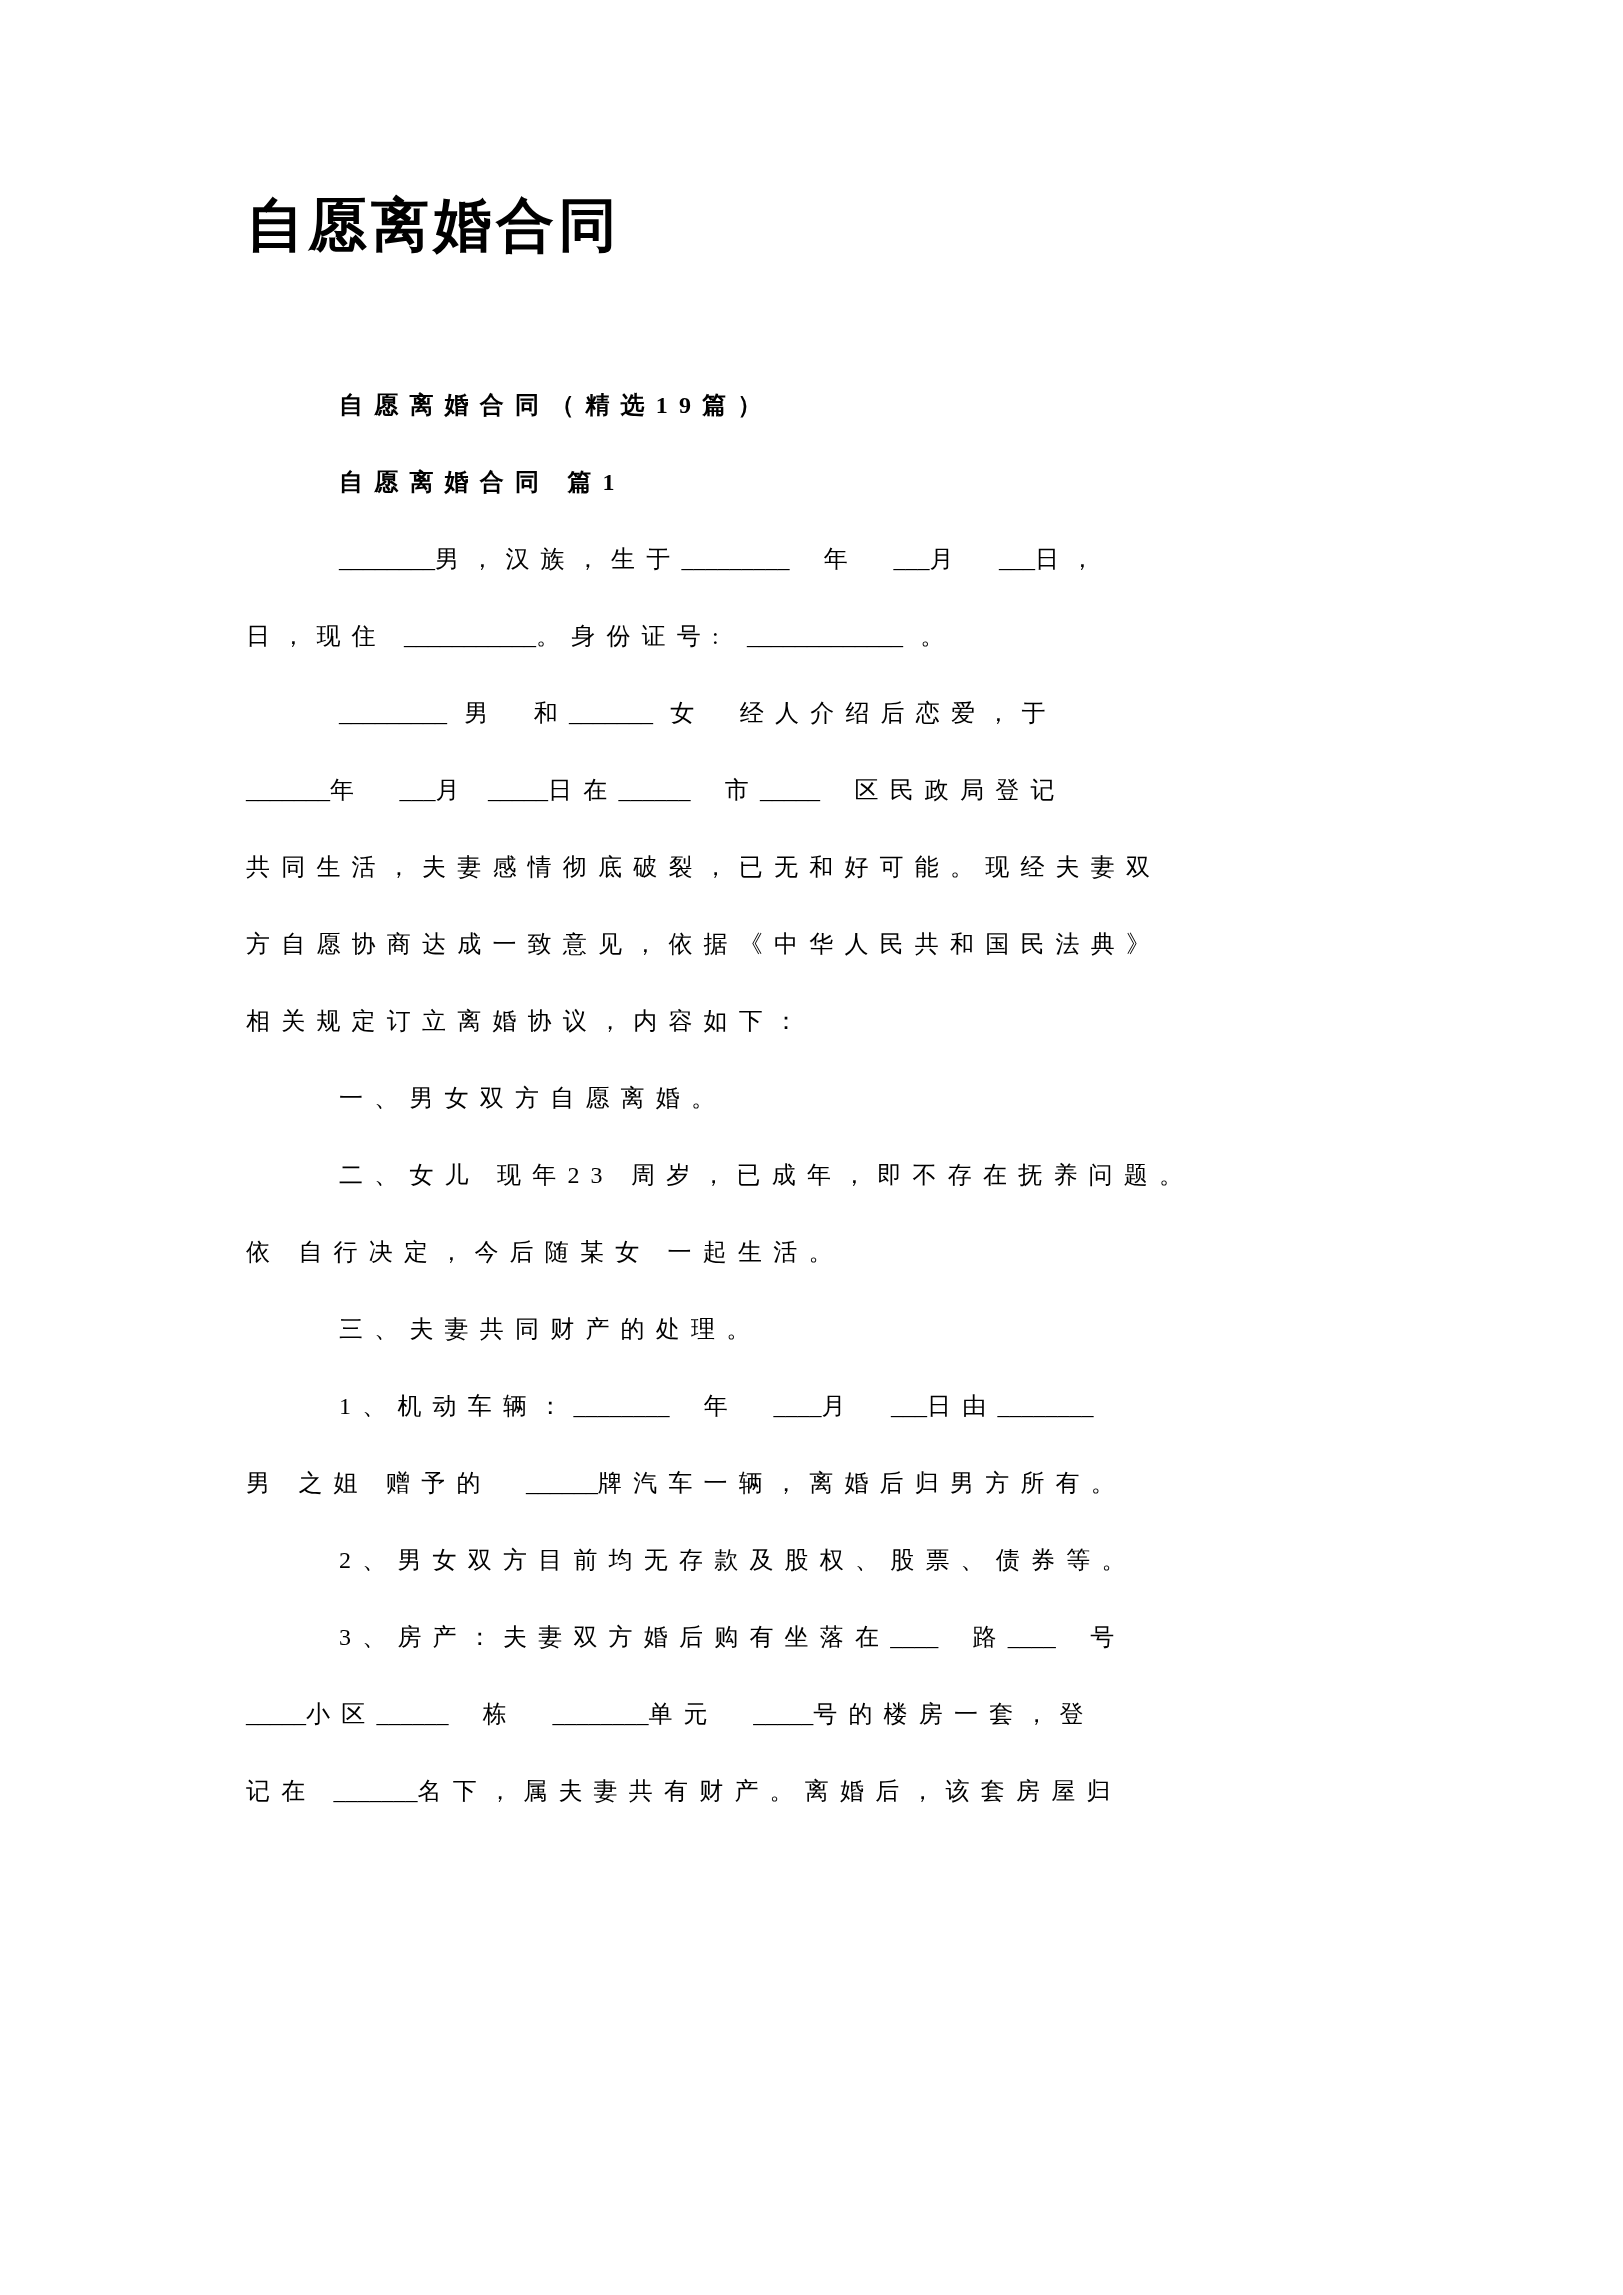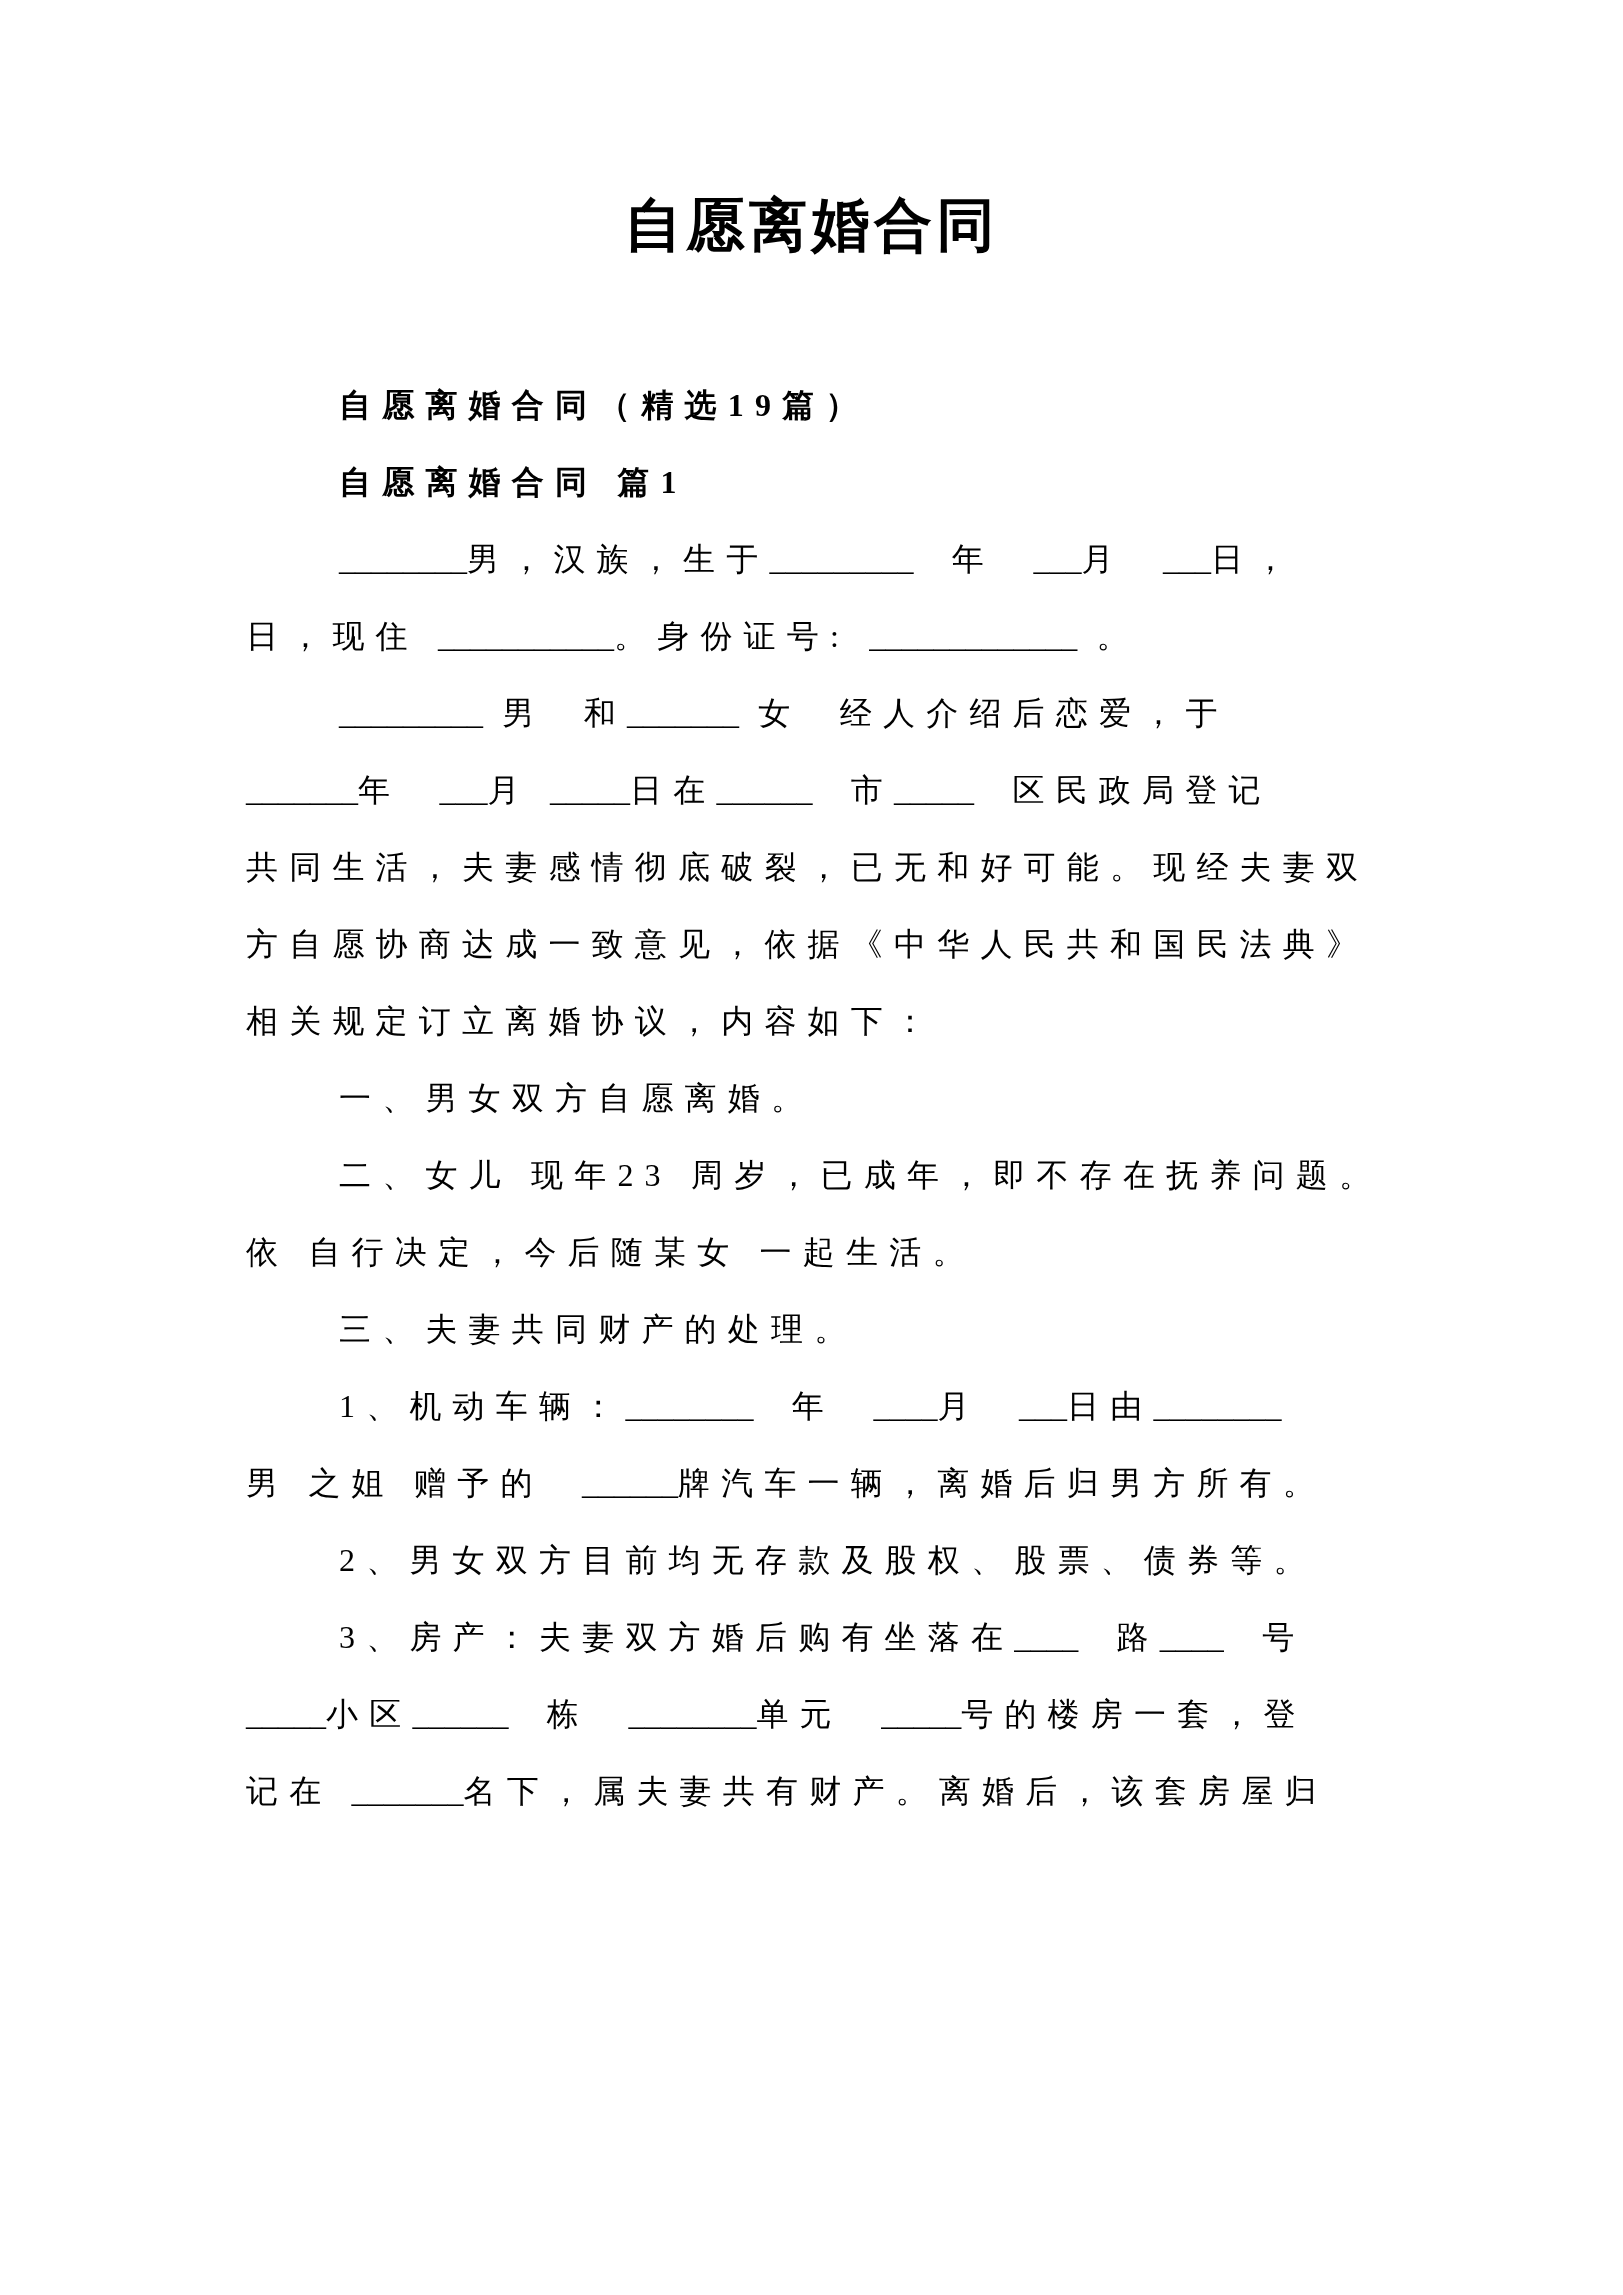--- a/index.html
+++ b/index.html
@@ -16,34 +16,33 @@
   }
   .page {
     width: 100%;
     height: 100%;
     box-sizing: border-box;
     padding: 0 246px;
     background: #ffffff;
   }
   .title {
     margin: 193px 0 0 0;
-    text-align: center;
     font-size: 58px;
     line-height: 1.15;
     font-weight: bold;
     letter-spacing: 4.5px;
     white-space: pre;
   }
   .doc-body {
     margin-top: 107px;
   }
   .line {
     height: 77px;
     line-height: 77px;
-    font-size: 32px;
+    font-size: 24px;
     letter-spacing: 11.2px;
     white-space: pre;
     overflow: visible;
   }
   .line.bold { font-weight: bold; }
   .line.indent { text-indent: 93px; }
   
   .blank { letter-spacing: 0; }
 </style>
 </head>

